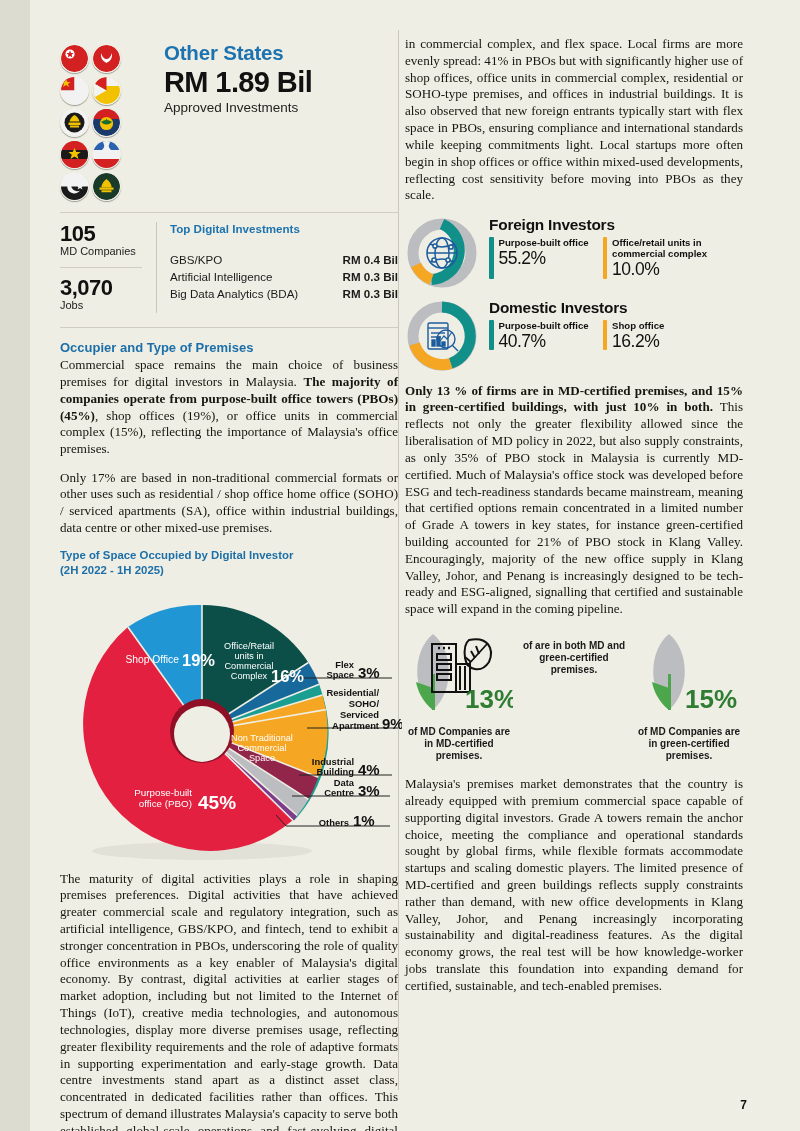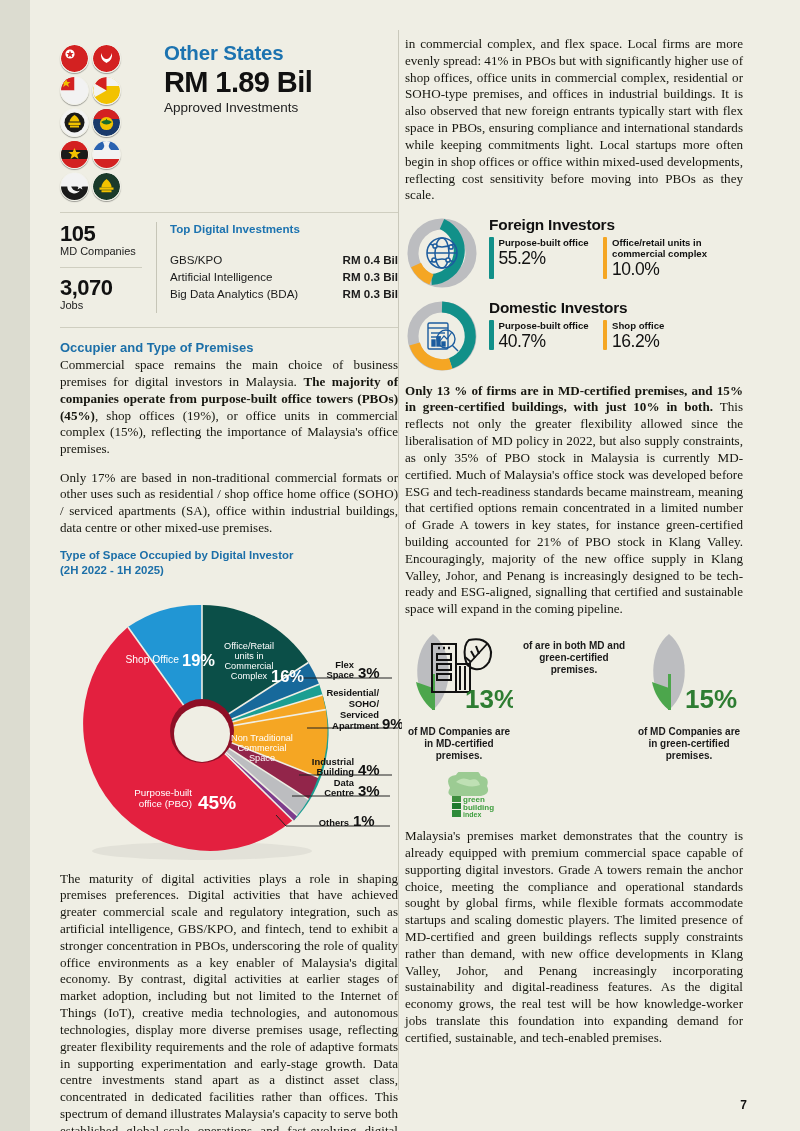--- a/index.html
+++ b/index.html
@@ -467,31 +467,19 @@
             <path d="M34 80 C24 72 19 62 17 52 L34 58 Z" fill="#4CA64C"></path>
             <rect x="33" y="44" width="3" height="36" fill="#4CA64C"></rect>
             <text x="50" y="78" font-family="Liberation Sans, sans-serif" font-size="26" font-weight="bold" fill="#2E7D32">15%</text>
           </svg>
         </div>
         <div class="tree-cap">of MD Companies are in green-certified premises.</div>
       </div>
     </div>
 
     <div class="logos">
-      <div class="logo-gbi">
-        <svg width="70" height="48" viewBox="0 0 70 48">
-          <path d="M14 16 q-6 -12 6 -13 q4 -7 12 -3 q9 -5 13 4 q9 1 6 10 q4 8 -6 10 L16 24 Q10 22 14 16z" fill="#9CCB93"></path>
-          <path d="M20 10 q6 -6 14 -2 q8 -3 10 5 q-10 4 -24 -3z" fill="#BFE0B4"></path>
-          <rect x="16" y="24" width="9" height="6" fill="#3E8E3E"></rect>
-          <rect x="16" y="31" width="9" height="6" fill="#1F7A2E"></rect>
-          <rect x="16" y="38" width="9" height="7" fill="#2E8B3A"></rect>
-          <text x="27" y="30" font-family="Liberation Sans, sans-serif" font-size="8" font-weight="bold" fill="#3E9E3E">green</text>
-          <text x="27" y="38" font-family="Liberation Sans, sans-serif" font-size="8" font-weight="bold" fill="#3E9E3E">building</text>
-          <text x="27" y="45" font-family="Liberation Sans, sans-serif" font-size="7" font-weight="bold" fill="#3E9E3E">index</text>
-        </svg>
-      </div>
     </div>
 
     <p class="body tight">Malaysia's premises market demonstrates that the country is already equipped with premium commercial space capable of supporting digital investors. Grade A towers remain the anchor choice, meeting the compliance and operational standards sought by global firms, while flexible formats accommodate startups and scaling domestic players. The limited presence of MD-certified and green buildings reflects supply constraints rather than demand, with new office developments in Klang Valley, Johor, and Penang increasingly incorporating sustainability and digital-readiness features. As the digital economy grows, the real test will be how knowledge-worker jobs translate this foundation into expanding demand for certified, sustainable, and tech-enabled premises.</p>
   </div>
 
   <div class="pagenum">7</div>
 </div>
 
 </body></html>

